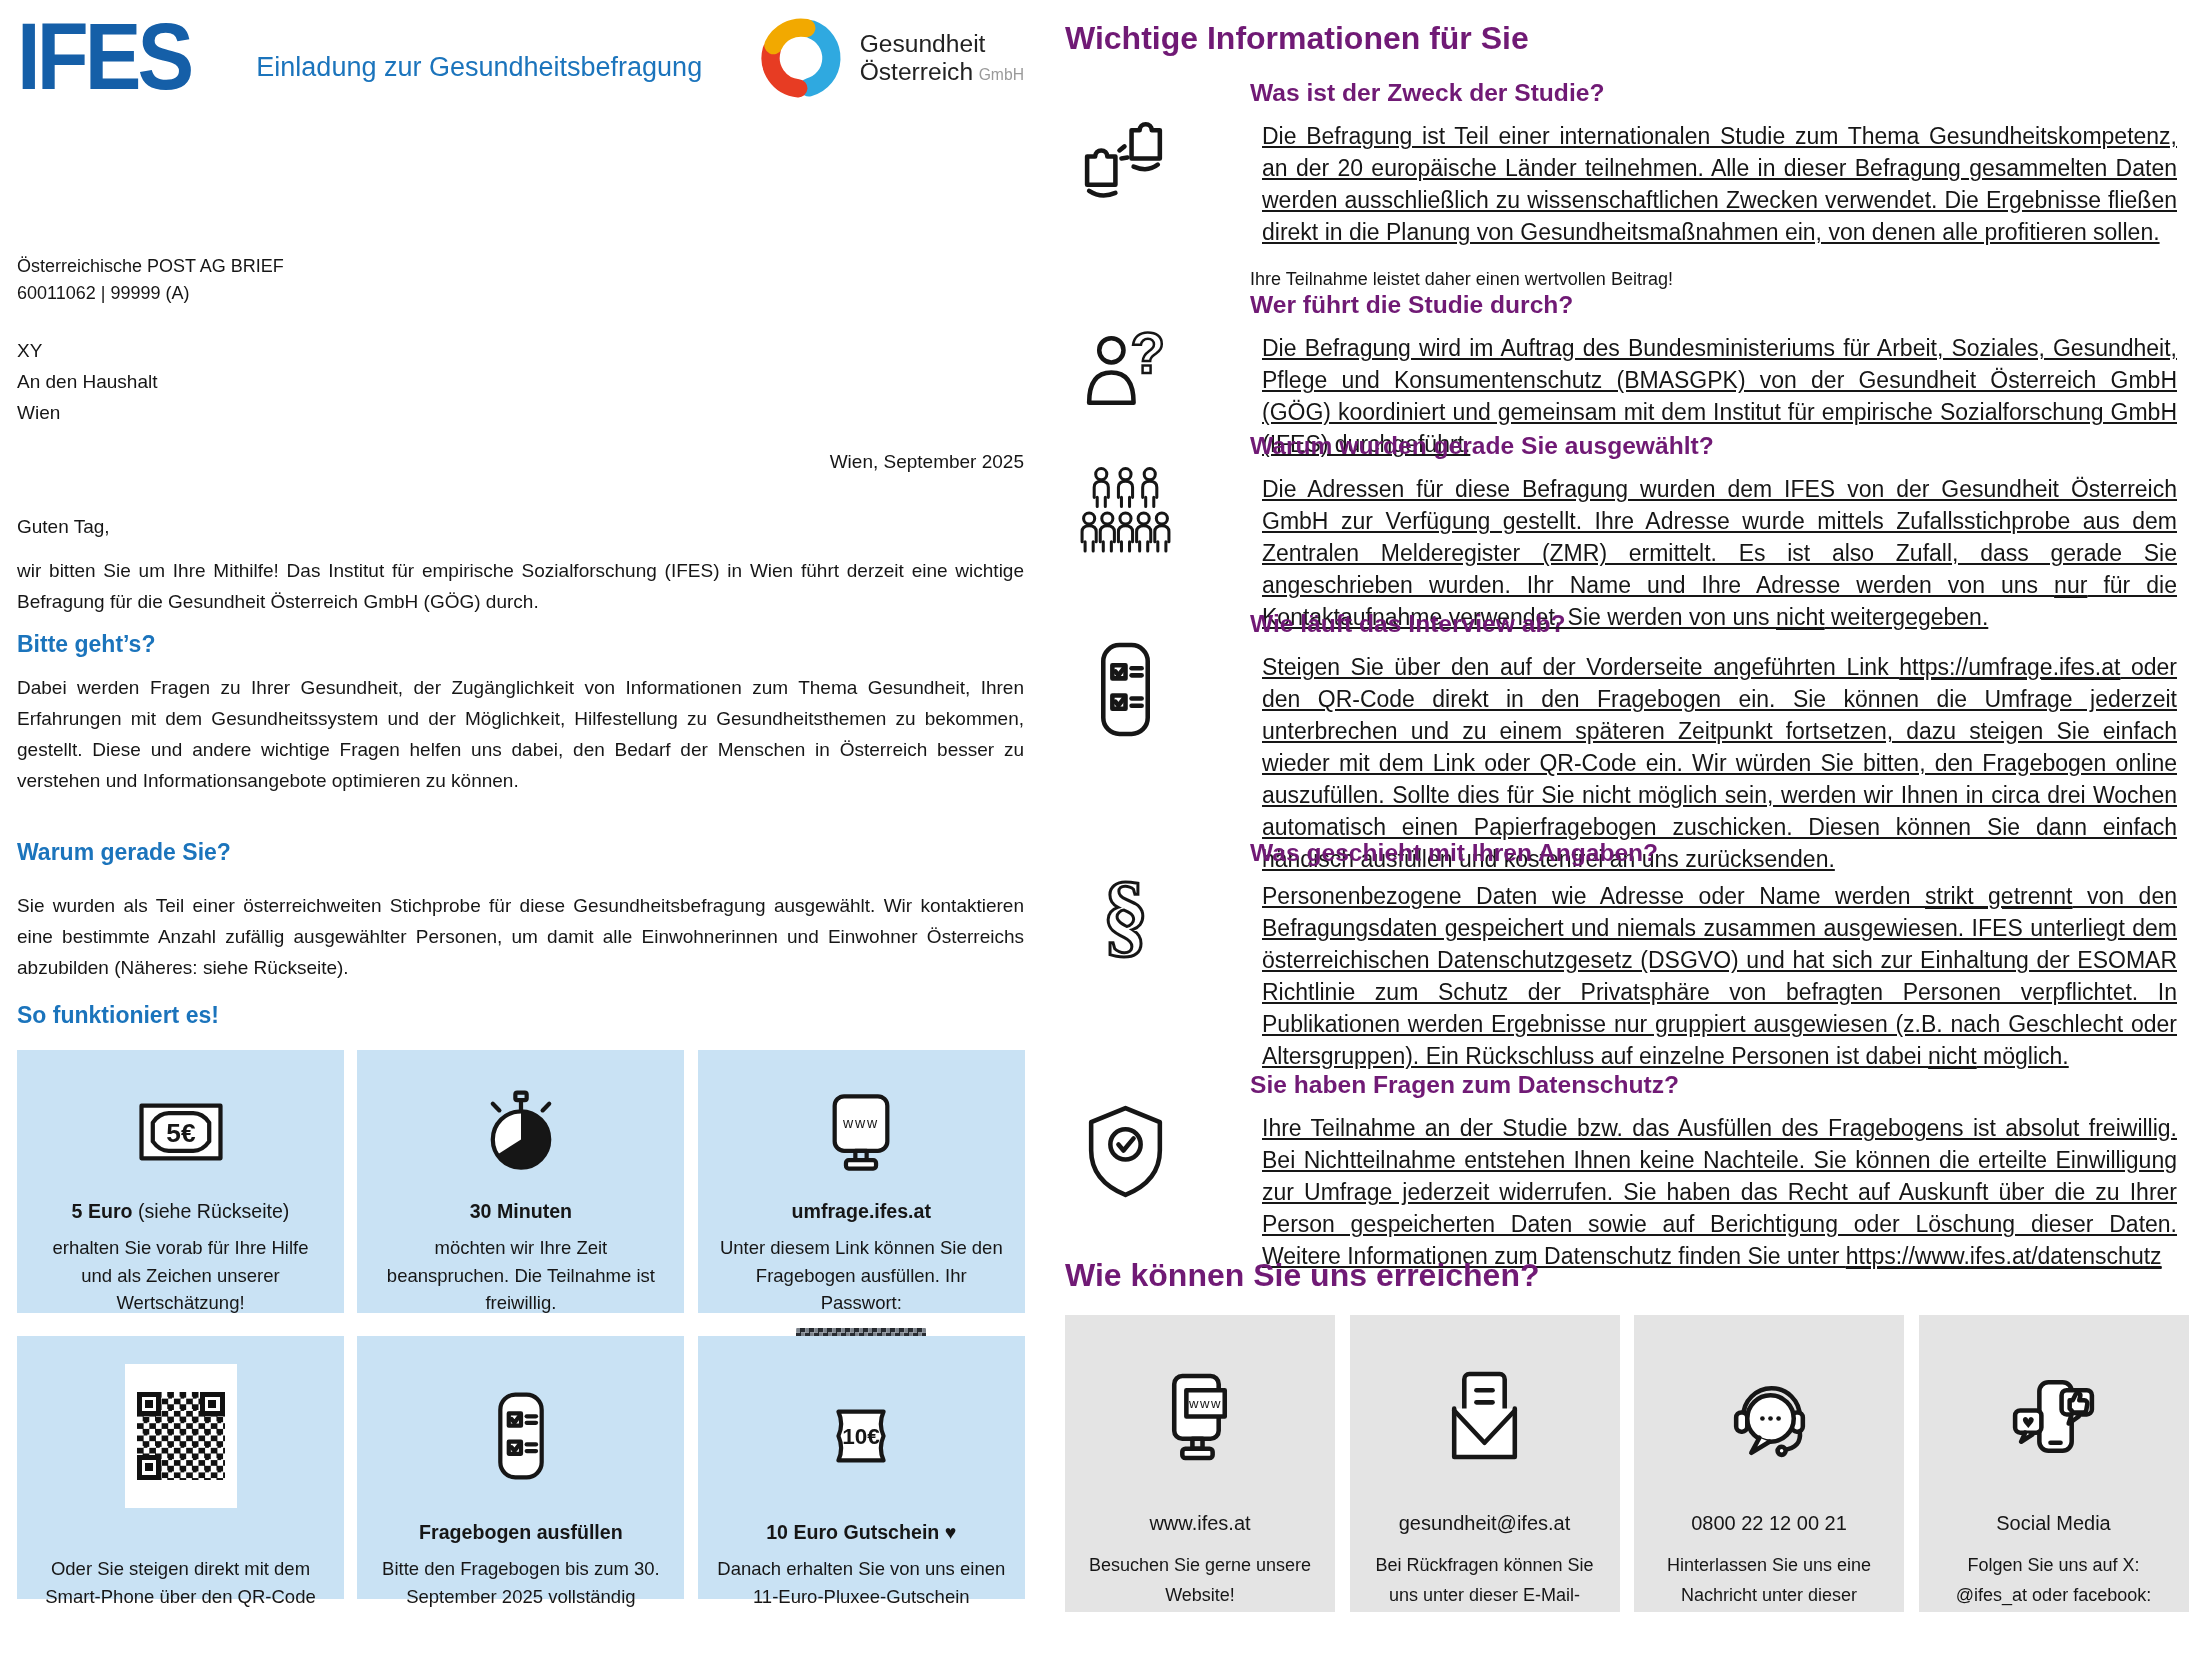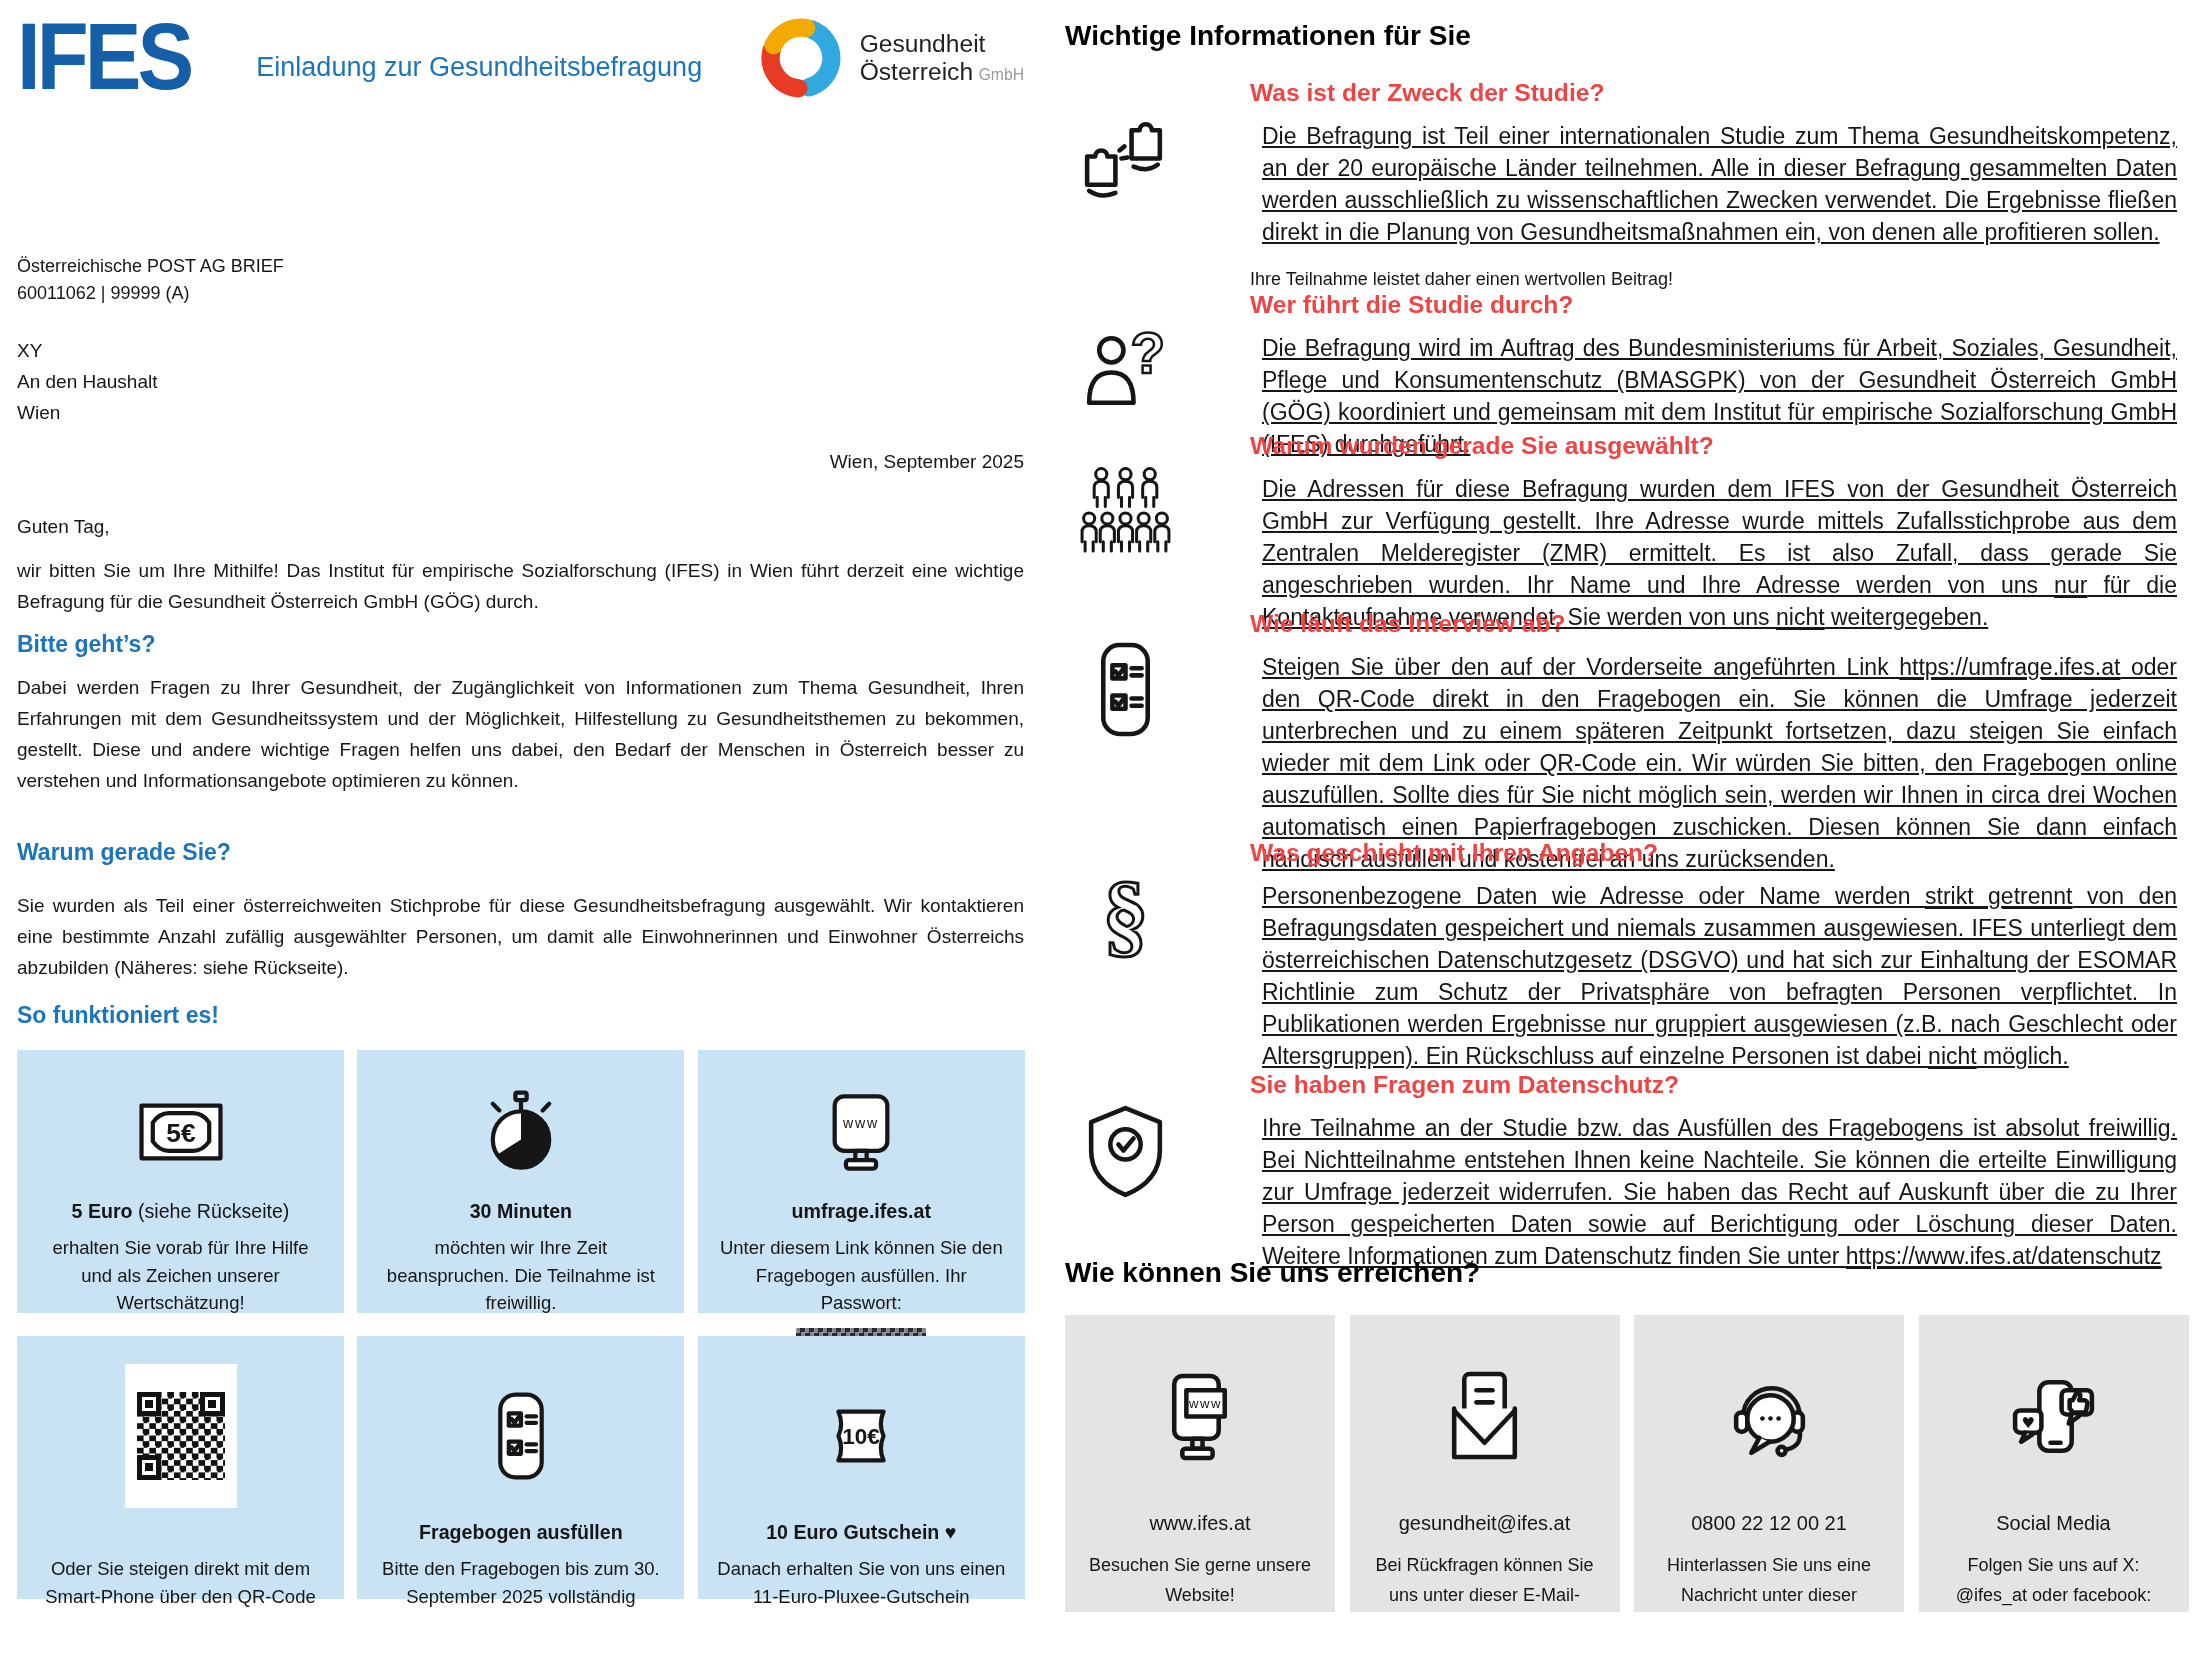--- a/index.html
+++ b/index.html
@@ -54,27 +54,27 @@
             background-size:9px 9px,9px 9px;background-position:0 0,4.5px 4.5px;}
   .qr-card{width:112px;height:144px;background:#fff;display:flex;align-items:center;justify-content:center;}
   .qr{position:relative;width:88px;height:88px;
       background:repeating-conic-gradient(#111 0% 25%, #fff 25% 50%) 0 0/12.3px 12.3px;}
   .finder{position:absolute;width:24.6px;height:24.6px;background:#fff;border:5px solid #111;box-sizing:border-box;}
   .finder::after{content:"";position:absolute;left:3.4px;top:3.4px;width:7.8px;height:7.8px;background:#111;}
   .f-tl{left:0;top:0;} .f-tr{right:0;top:0;} .f-bl{left:0;bottom:0;}
   .footnote{top:1610px;font-size:18.5px;}
 
   
-  .big-blue{font-size:28px;font-weight:600;color:#000000;margin:0;}
+  .big-blue{font-size:32px;font-weight:600;color:#701a75;margin:0;}
   .hb1{top:20px;}
   .hb2{top:1257px;}
   .section{position:absolute;left:0;width:100%;}
   .sec-icon{position:absolute;left:10px;top:29px;}
   .sec-text{margin-left:185px;}
-  .sec-title{font-size:24.6px;font-weight:700;margin:0 0 13.4px 0;color:#ef4444;}
+  .sec-title{font-size:24.6px;font-weight:700;margin:0 0 13.4px 0;color:#701a75;}
   .sec-body{font-size:23px;line-height:32px;text-align:justify;margin:12px;text-decoration:underline;}
   .sec-extra{font-size:18px;line-height:32px;margin:14.5px 0 0 0;}
   .s1{top:79px;} .s2{top:291px;} .s3{top:432px;} .s4{top:610px;} .s5{top:839px;} .s6{top:1071px;}
 
   
   .contact-row{display:grid;grid-template-columns:repeat(4,270px);gap:14.5px;top:1315px;}
   .graybox{background:#e4e4e4;height:302px;box-sizing:border-box;padding:17px 15.7px;
            display:flex;flex-direction:column;align-items:center;text-align:center;}
   .graybox .icon-area{height:168px;}
   .contact-title{font-size:20px;font-weight:400;margin-top:12px;}

